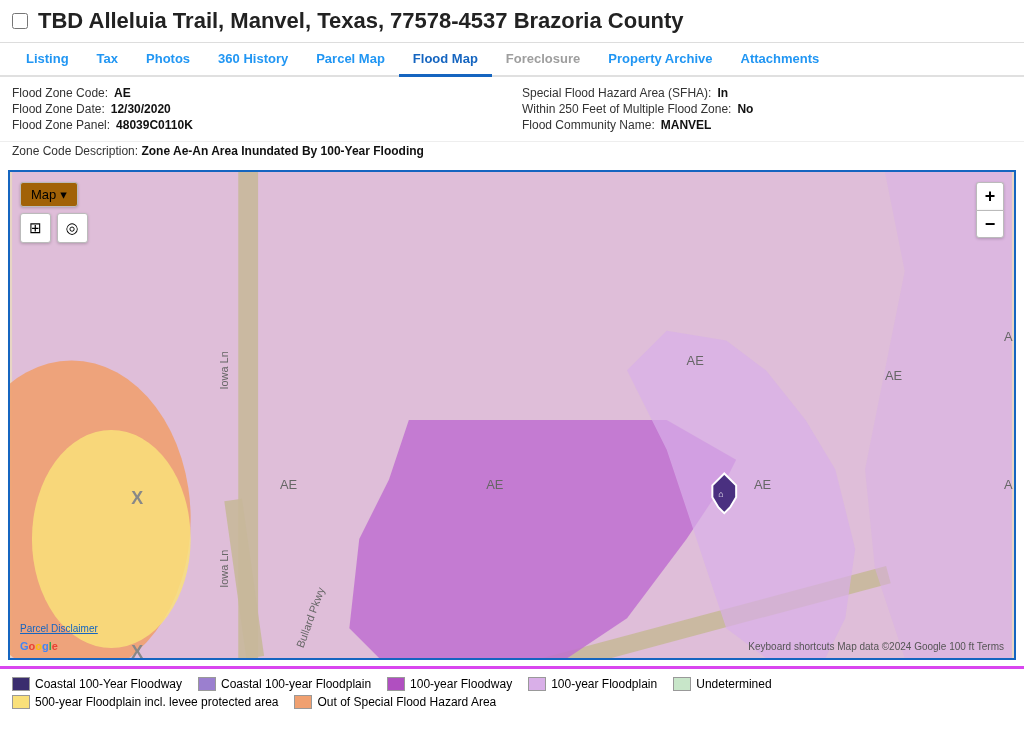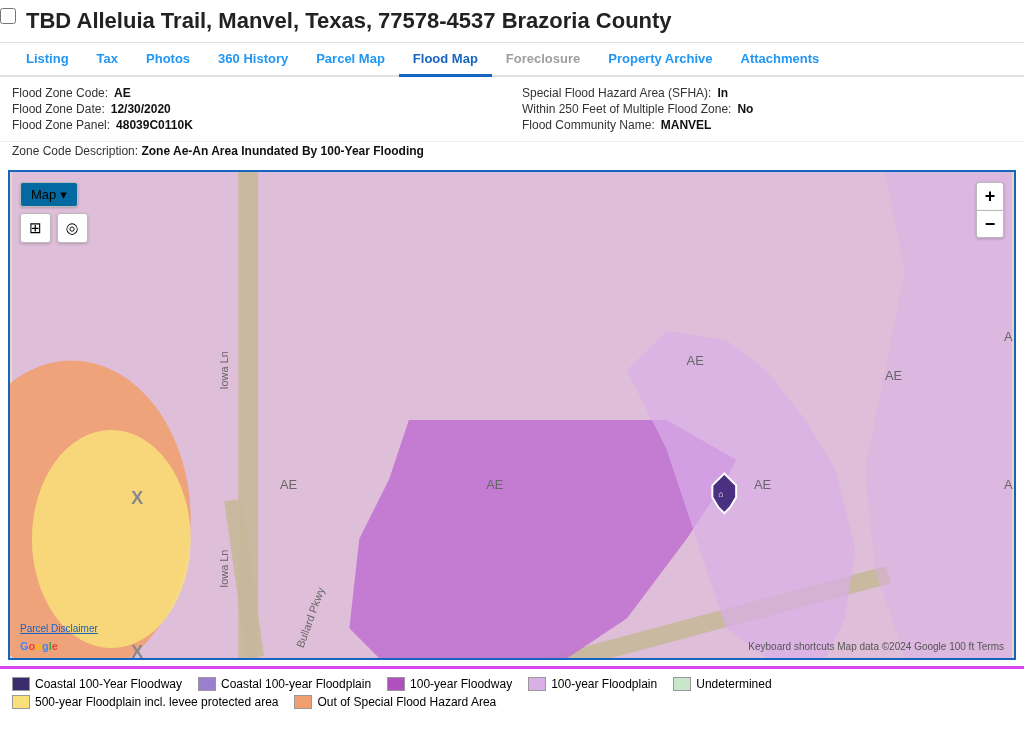--- a/index.html
+++ b/index.html
@@ -1,19 +1,19 @@
 <!DOCTYPE html>
 <html><head>
   <meta charset="utf-8">
   <style>
     * { margin: 0; padding: 0; box-sizing: border-box; }
     body { font-family: Arial, sans-serif; font-size: 13px; background: #fff; width: 1024px; min-height: 755px; }
 
     .title-bar {
-      display: flex; align-items: flex-start; padding: 8px 0; border-bottom: 1px solid #ddd;
+      display: flex; align-items: center; padding: 8px 12px; border-bottom: 1px solid #ddd;
     }
     .title-checkbox {
       width: 16px; height: 16px; margin-right: 10px; flex-shrink: 0;
     }
     .title-text {
       font-size: 22px; font-weight: bold; color: #222;
     }
 
     .nav-tabs {
       display: flex; align-items: center; padding: 0 12px;
@@ -53,21 +53,21 @@
 
     
     .map-bg {
       position: absolute; top: 0; left: 0; width: 100%; height: 100%;
     }
 
     .map-controls-top-left {
       position: absolute; top: 10px; left: 10px; display: flex; flex-direction: column; gap: 6px; z-index: 10;
     }
     .map-btn {
-      background: #0369a1; border: 1px solid #bbb; border-radius: 3px; padding: 4px 10px;
+      background: #a16207; border: 1px solid #bbb; border-radius: 3px; padding: 4px 10px;
       cursor: pointer; font-size: 13px; display: flex; align-items: center; gap: 4px;
       box-shadow: 0 1px 3px rgba(0,0,0,0.2);
     }
     .map-btn-row {
       display: flex; gap: 6px;
     }
     .map-btn-icon {
       background: #fff; border: 1px solid #bbb; border-radius: 3px; padding: 5px 8px;
       cursor: pointer; font-size: 15px;
       box-shadow: 0 1px 3px rgba(0,0,0,0.2);

